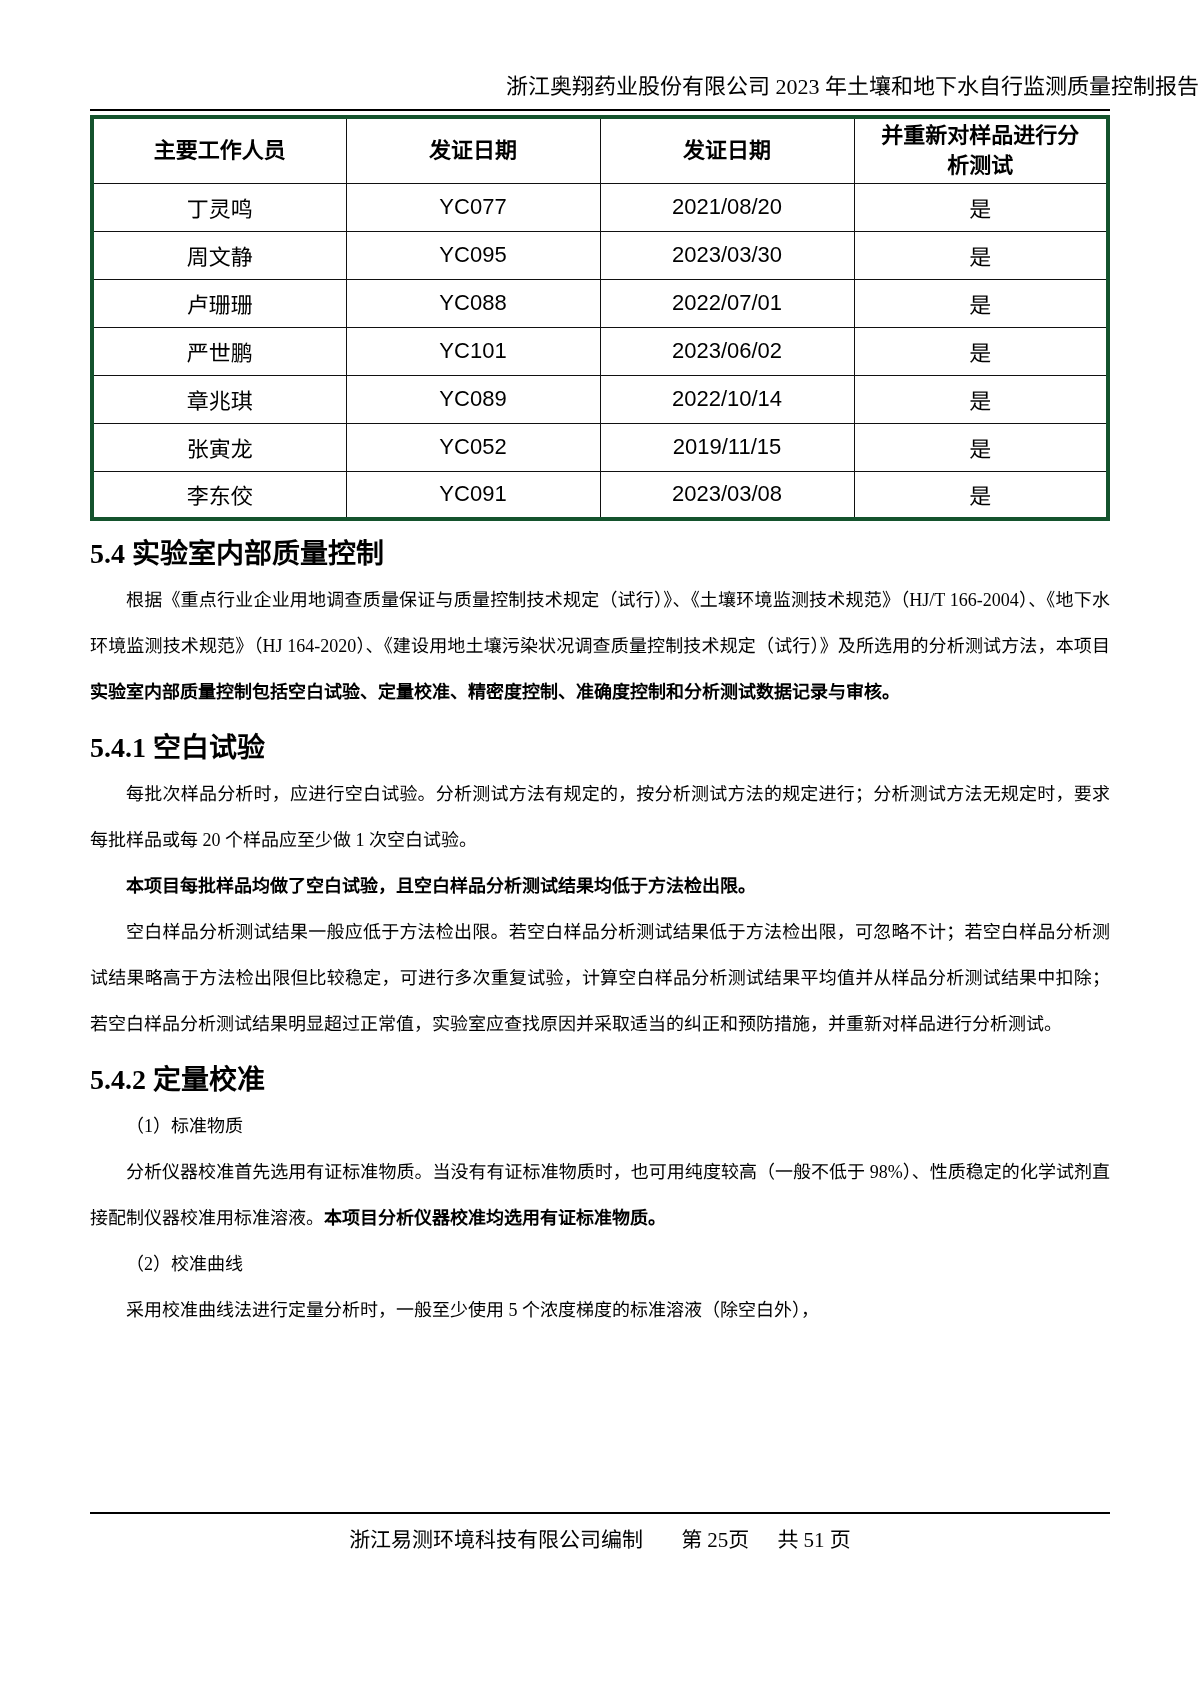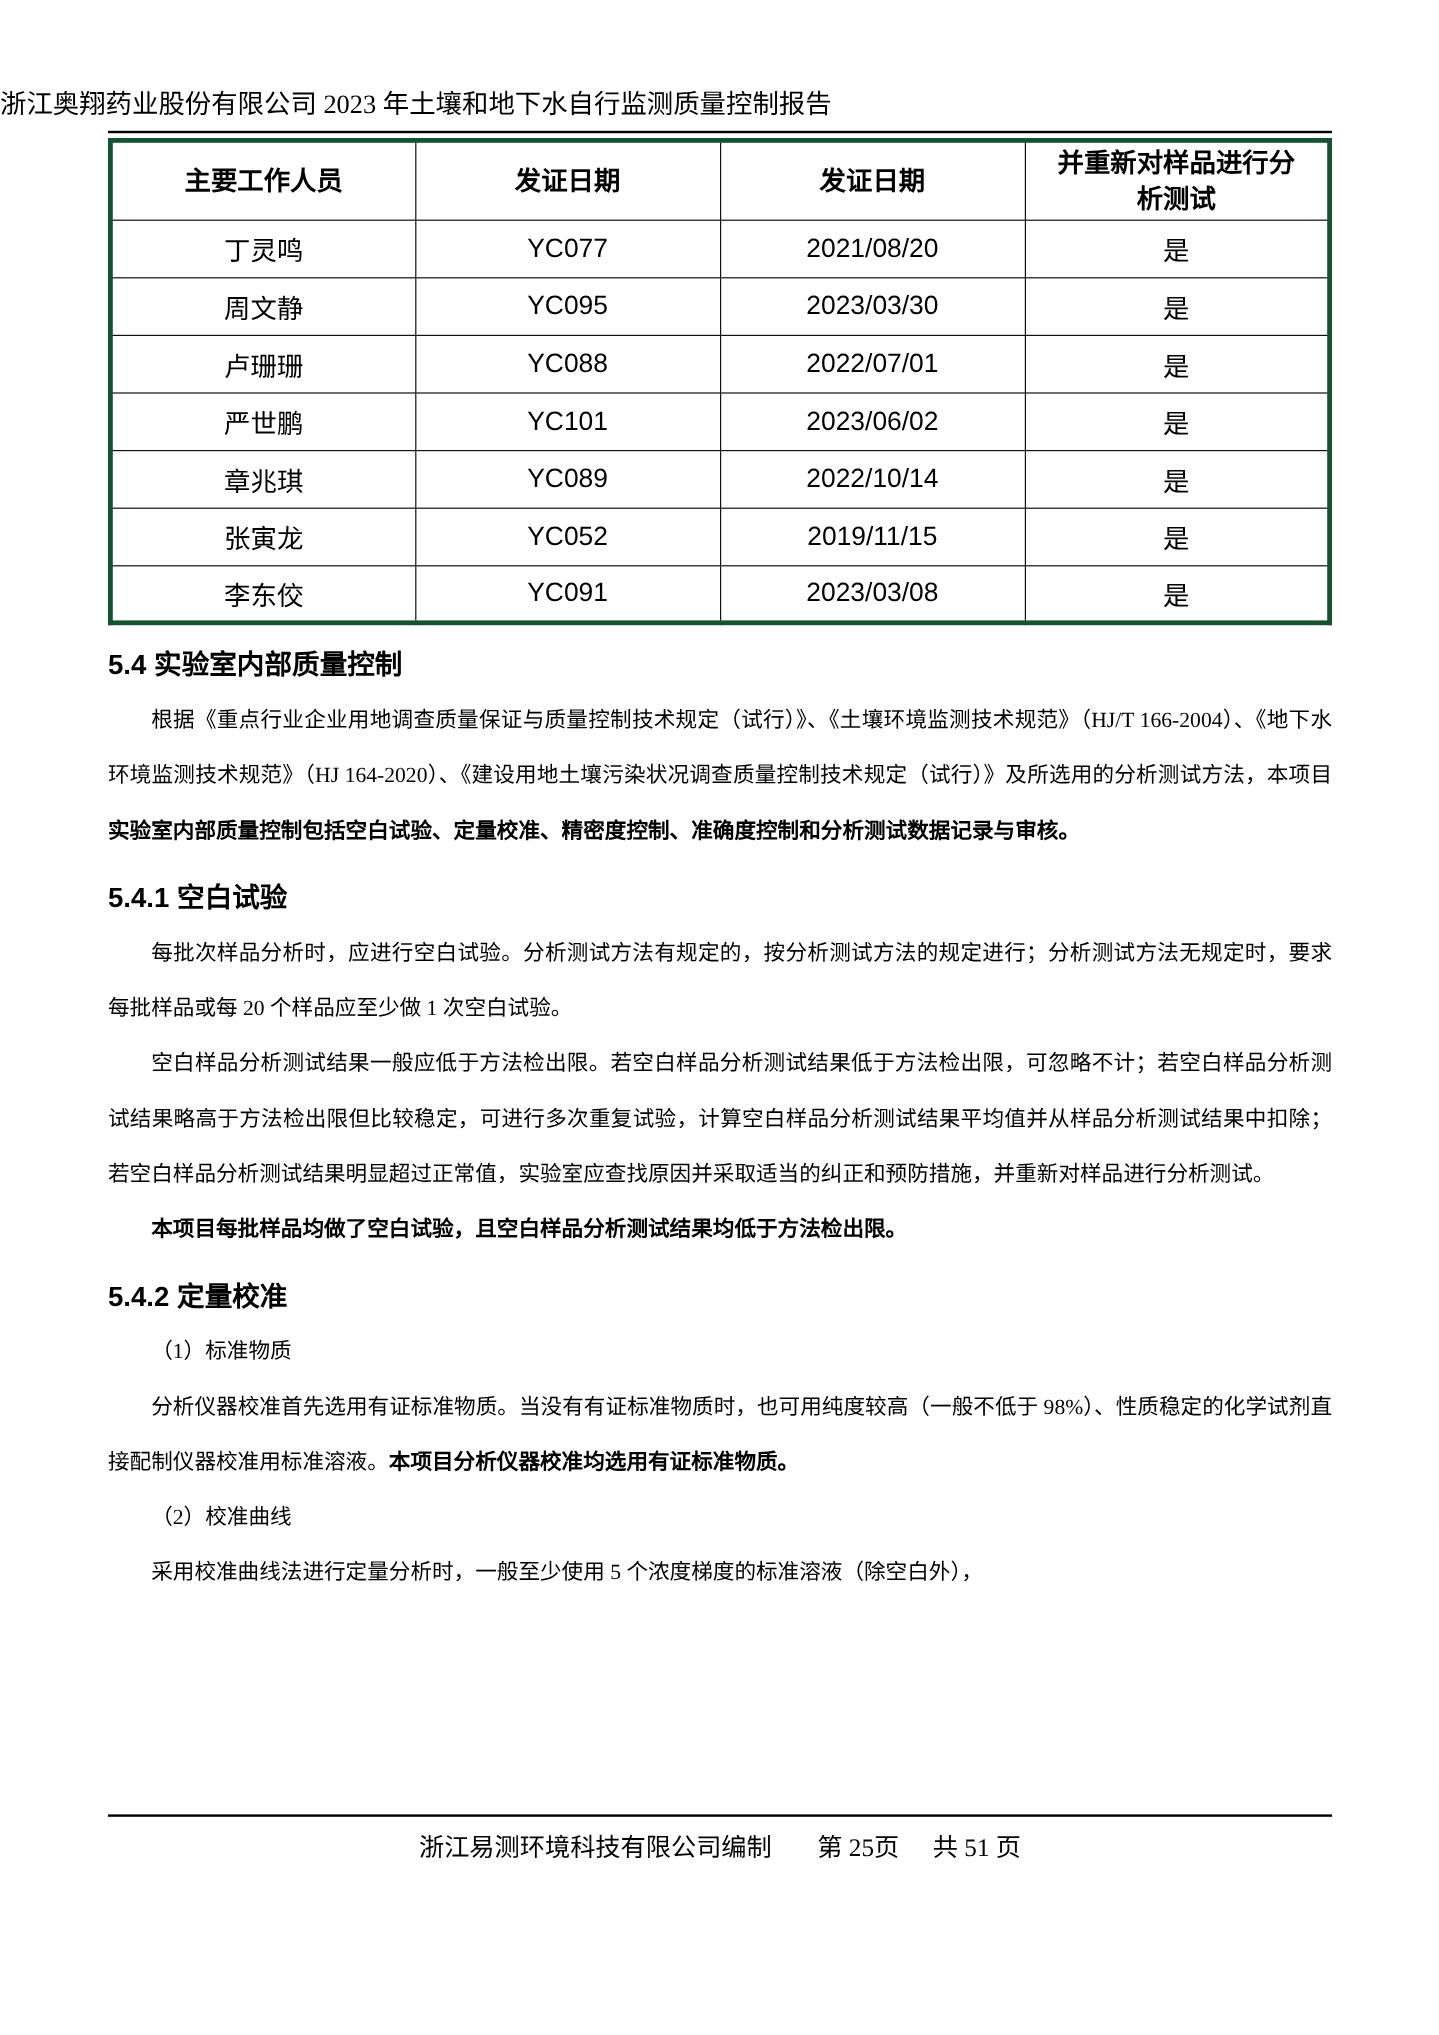--- a/index.html
+++ b/index.html
@@ -13,21 +13,21 @@
     color: #000000;
     font-family: "Liberation Serif", "DejaVu Serif", serif;
     overflow: hidden;
   }
   .content {
     padding: 0 89px 0 90px;
   }
   
   .doc-header {
     padding-top: 74px;
-    text-align: left;
+    text-align: right;
     font-size: 22px;
     line-height: 26px;
     font-family: "Liberation Serif", "DejaVu Serif", serif;
   }
   .doc-header-rule {
     margin: 9px 89px 0 90px;
     border-bottom: 2px solid #000000;
   }
   
   table.personnel {
@@ -54,24 +54,24 @@
     font-size: 22px;
     font-family: "Liberation Sans", "DejaVu Sans", sans-serif;
     font-weight: 400;
     text-align: center;
     vertical-align: middle;
   }
   td.cell-name, td.cell-trained { font-family: "Liberation Serif", "DejaVu Serif", serif; }
   
   .section-heading {
     margin-top: 10px;
-    font-size: 23px;
+    font-size: 28px;
     line-height: 46px;
     font-weight: 700;
-    font-family: Liberation Sans, sans-serif;
+    font-family: Liberation Serif, serif;
   }
   .para {
     font-size: 18px;
     line-height: 46px;
     text-align: justify;
     text-indent: 2em;
   }
   .para.no-justify { text-align: left; }
   .bold-run {
     font-weight: 700;
@@ -163,23 +163,23 @@
     </table>
 
     <div class="section-heading">5.4 实验室内部质量控制</div>
 
     <p class="para"><span>根据《重点行业企业用地调查质量保证与质量控制技术规定（试行）》、《土壤环境监测技术规范》（HJ/T 166-2004）、《地下水环境监测技术规范》（HJ 164-2020）、《建设用地土壤污染状况调查质量控制技术规定（试行）》及所选用的分析测试方法，本项目</span><span class="bold-run">实验室内部质量控制包括空白试验、定量校准、精密度控制、准确度控制和分析测试数据记录与审核。</span></p>
 
     <div class="section-heading">5.4.1 空白试验</div>
 
     <p class="para">每批次样品分析时，应进行空白试验。分析测试方法有规定的，按分析测试方法的规定进行；分析测试方法无规定时，要求每批样品或每 20 个样品应至少做 1 次空白试验。</p>
 
+    <p class="para all-bold">本项目每批样品均做了空白试验，且空白样品分析测试结果均低于方法检出限。</p>
+
     <p class="para">空白样品分析测试结果一般应低于方法检出限。若空白样品分析测试结果低于方法检出限，可忽略不计；若空白样品分析测试结果略高于方法检出限但比较稳定，可进行多次重复试验，计算空白样品分析测试结果平均值并从样品分析测试结果中扣除；若空白样品分析测试结果明显超过正常值，实验室应查找原因并采取适当的纠正和预防措施，并重新对样品进行分析测试。</p>
-
-    <p class="para all-bold">本项目每批样品均做了空白试验，且空白样品分析测试结果均低于方法检出限。</p>
 
     <div class="section-heading">5.4.2 定量校准</div>
 
     <p class="para no-justify">（1）标准物质</p>
 
     <p class="para"><span>分析仪器校准首先选用有证标准物质。当没有有证标准物质时，也可用纯度较高（一般不低于 98%）、性质稳定的化学试剂直接配制仪器校准用标准溶液。</span><span class="bold-run">本项目分析仪器校准均选用有证标准物质。</span></p>
 
     <p class="para no-justify">（2）校准曲线</p>
 
     <p class="para">采用校准曲线法进行定量分析时，一般至少使用 5 个浓度梯度的标准溶液（除空白外），</p>

